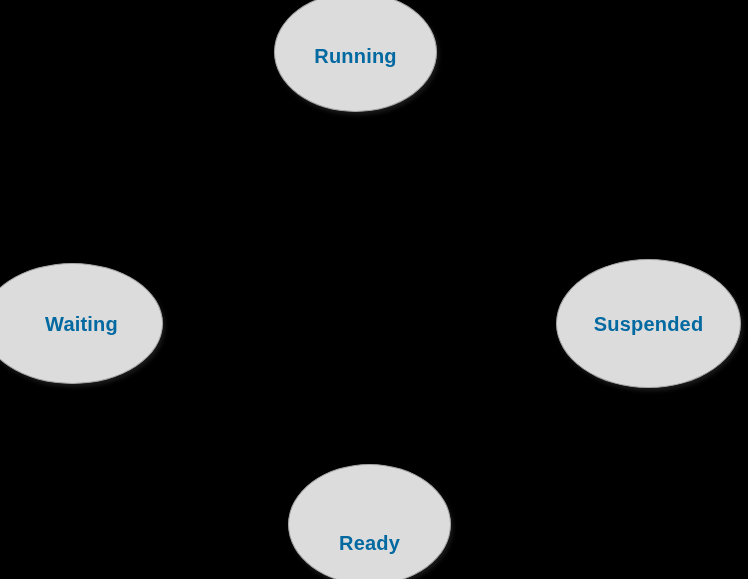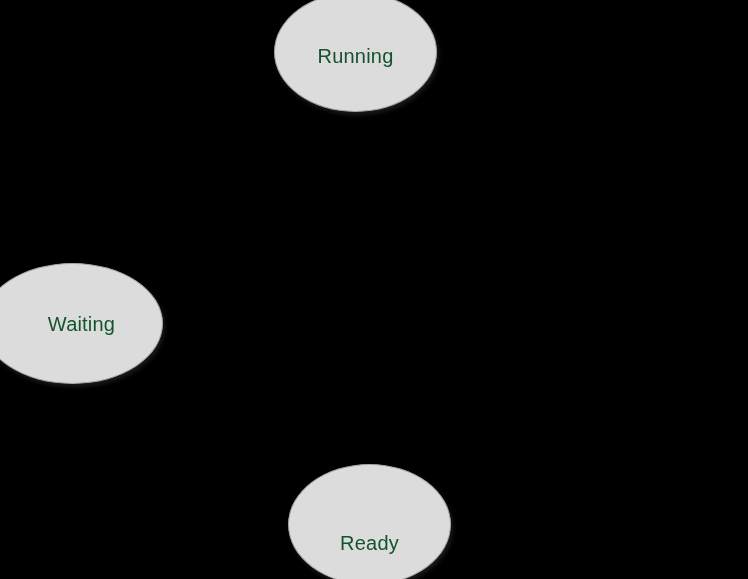--- a/index.html
+++ b/index.html
@@ -22,22 +22,22 @@
     border-radius: 50%;
     background: #DCDCDC;
     border: 1px solid #A6A6A6;
     box-shadow: 2px 3px 4px rgba(255,255,255,0.10);
     display: flex;
     align-items: center;
     justify-content: center;
   }
   .node-label {
     font-size: 20px;
-    font-weight: normal;
-    color: #14532d;
+    font-weight: bold;
+    color: #0369a1;
     letter-spacing: 0.2px;
     white-space: nowrap;
     text-align: left;
     line-height: 1;
     user-select: none;
   }
   
   .node-running   { left: 274px; top: -8px;  width: 163px; height: 120px; }
   .node-waiting   { left: -18px; top: 263px; width: 181px; height: 121px; }
   .node-suspended { left: 556px; top: 259px; width: 185px; height: 129px; }
@@ -53,18 +53,21 @@
 <div id="canvas">
 
   <div class="node node-running">
     <span class="node-label">Running</span>
   </div>
 
   <div class="node node-waiting">
     <span class="node-label">Waiting</span>
   </div>
 
+  <div class="node node-suspended">
+    <span class="node-label">Suspended</span>
+  </div>
 
   <div class="node node-ready">
     <span class="node-label">Ready</span>
   </div>
 
 </div>
 
 </body></html>

